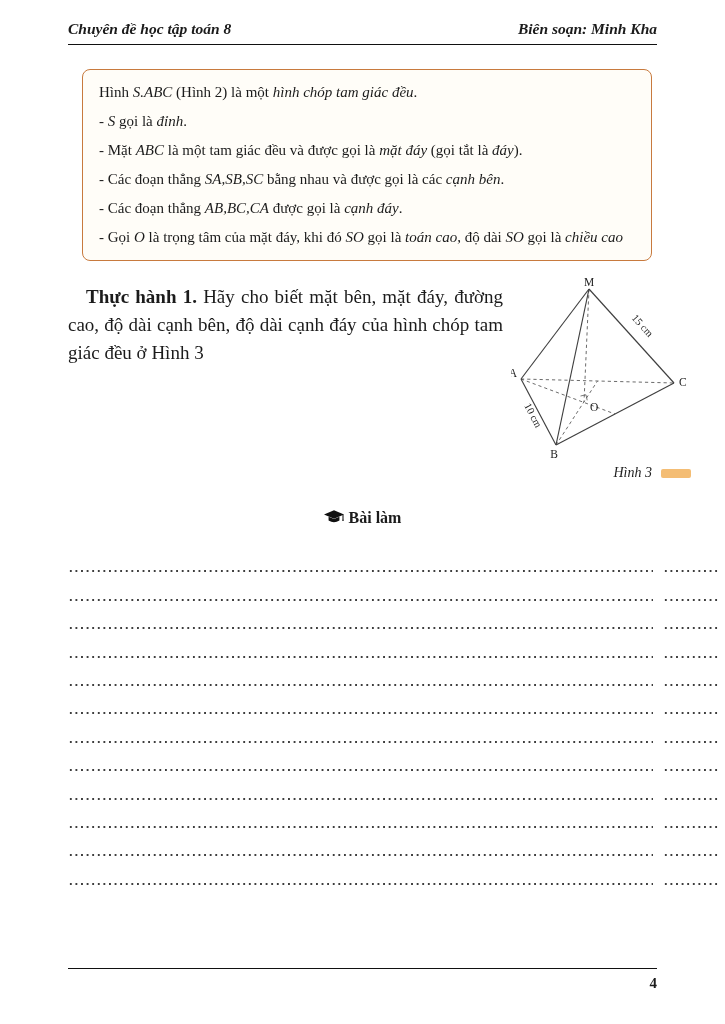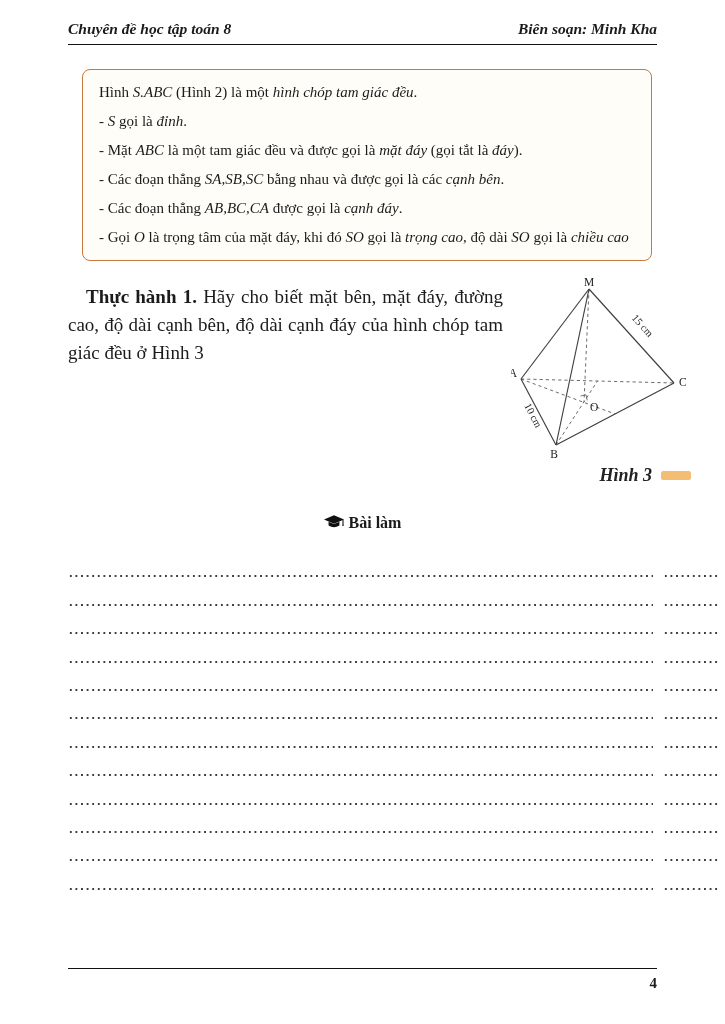--- a/index.html
+++ b/index.html
@@ -33,21 +33,21 @@
   .def-line { line-height:29px; text-align:justify; }
   .it { font-style:italic; }
 
   
   .exercise { margin-top:22px; }
   .figure { float:right; width:182px; margin:-6px -36px 0 8px; }
   .figure svg { display:block; }
   svg text { font-family:"Liberation Serif","DejaVu Serif",serif; font-size:11.5px; fill:#1c1c1c; }
   svg text.measure { font-size:10.5px; }
   .caption-row { display:flex; justify-content:flex-end; align-items:center; gap:9px; margin-top:2px; padding-right:2px; }
-  .caption { font-style:italic; font-weight:700; font-size:18px; color:#222; }
+  .caption { font-style:italic; font-weight:400; font-size:14px; color:#222; }
   .swatch { width:30px; height:9px; background:var(--swatch,#f4bd74); border-radius:2px; display:inline-block; }
   .ex-p { font-size:19px; line-height:28px; text-align:justify; text-indent:18px; }
   .ex-label { font-weight:bold; font-style:normal; }
 
   
   .work-heading { clear:both; padding-top:28px; text-align:center; font-weight:bold; font-size:16px; }
   .cap-icon { display:inline-block; vertical-align:-2px; margin-right:5px; }
 
   
   .answers { margin:16px -62px 0 0; }
@@ -79,21 +79,21 @@
     <span>Chuyên đề học tập toán 8</span>
     <span>Biên soạn: Minh Kha</span>
   </div>
 
   <div class="def-box">
     <p class="def-line"><span>Hình </span><span class="it">S.ABC</span><span> (Hình 2) là một </span><span class="it">hình chóp tam giác đều</span><span>.</span></p>
     <p class="def-line"><span>- </span><span class="it">S</span><span> gọi là </span><span class="it">đỉnh</span><span>.</span></p>
     <p class="def-line"><span>- Mặt </span><span class="it">ABC</span><span> là một tam giác đều và được gọi là </span><span class="it">mặt đáy</span><span> (gọi tắt là </span><span class="it">đáy</span><span>).</span></p>
     <p class="def-line"><span>- Các đoạn thẳng </span><span class="it">SA,SB,SC</span><span> bằng nhau và được gọi là các </span><span class="it">cạnh bên</span><span>.</span></p>
     <p class="def-line"><span>- Các đoạn thẳng </span><span class="it">AB,BC,CA</span><span> được gọi là </span><span class="it">cạnh đáy</span><span>.</span></p>
-    <p class="def-line"><span>- Gọi </span><span class="it">O</span><span> là trọng tâm của mặt đáy, khi đó </span><span class="it">SO</span><span> gọi là </span><span class="it">trọng cao</span><span>, độ dài </span><span class="it">SO</span><span> gọi là </span><span class="it">chiều cao</span></p>
+    <p class="def-line"><span>- Gọi </span><span class="it">O</span><span> là trọng tâm của mặt đáy, khi đó </span><span class="it">SO</span><span> gọi là </span><span class="it">toán cao</span><span>, độ dài </span><span class="it">SO</span><span> gọi là </span><span class="it">chiều cao</span></p>
   </div>
 
   <div class="exercise">
 
     <div class="figure">
       <svg width="182" height="186" viewBox="0 0 182 186">
 
         <g stroke="#5a5a5a" stroke-width="0.9" fill="none" stroke-dasharray="3.2,3">
           <line x1="10" y1="102" x2="163" y2="106"></line>
           <line x1="78" y1="12" x2="73" y2="125"></line>

